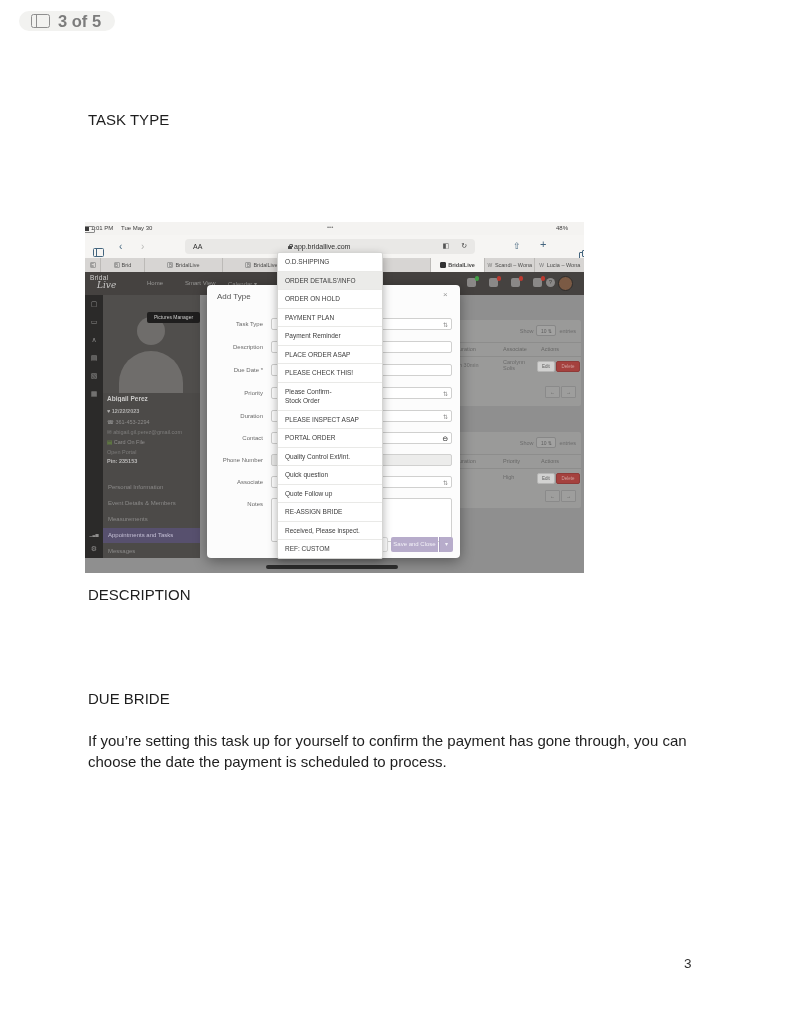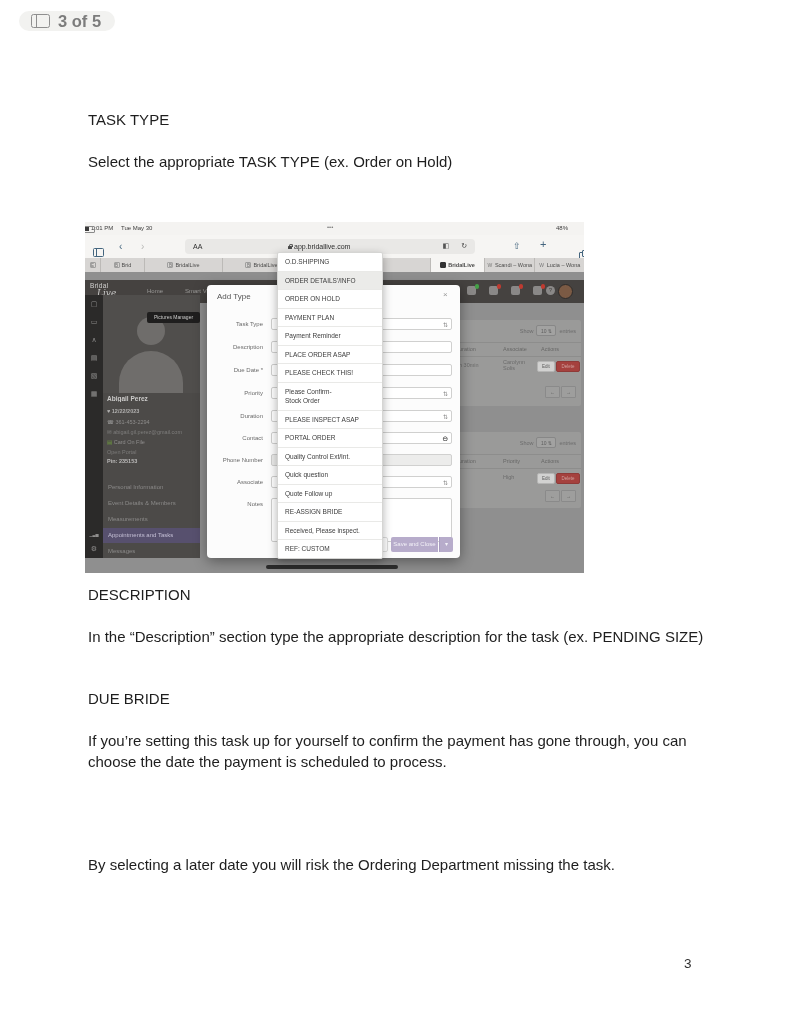--- a/index.html
+++ b/index.html
@@ -33,21 +33,21 @@
 
   .ss-tabs{position:absolute;left:0;top:36px;width:499px;height:14px;background:#d7d5d3;display:flex;}
   .tab{border-right:1px solid #bcbab7;font-size:5.5px;color:#4b4b4a;display:flex;align-items:center;justify-content:center;gap:2px;
        overflow:hidden;white-space:nowrap;box-sizing:border-box;height:14px;}
   .tab.active{background:#f6f5f3;font-weight:700;}
   .fav{width:6px;height:6px;border:1px solid #9f9f9e;border-radius:1px;font-size:4.5px;line-height:6px;text-align:center;color:#6f6f6e;flex:0 0 auto;box-sizing:border-box;}
   .fav.nw{border:none;font-size:5px;color:#787877;}
   .tab.active .fav{background:#333;border-color:#333;color:#333;}
 
   .ss-app{position:absolute;left:0;top:50px;width:499px;height:286px;background:#8f8f8f;overflow:hidden;}
-  .app-head{position:absolute;left:0;top:8px;width:499px;height:23px;background:#454240;}
+  .app-head{position:absolute;left:0;top:0;width:499px;height:23px;background:#454240;}
   .logo-a{position:absolute;left:5px;top:2px;font-size:6.5px;color:#d3d2d1;letter-spacing:0.3px;}
   .logo-b{position:absolute;left:12px;top:8px;font-family:"DejaVu Serif",serif;font-style:italic;font-size:9px;color:#c9c8c7;}
   .nav{position:absolute;top:8px;font-size:6px;color:#999896;}
   .blob{position:absolute;top:6px;width:9px;height:9px;background:#8a8887;border-radius:2px;}
   .bdg{position:absolute;right:-3px;top:-2px;width:4.5px;height:4.5px;border-radius:50%;}
   .helpc{position:absolute;top:6px;width:9px;height:9px;border-radius:50%;background:#8a8887;color:#454240;font-size:6px;line-height:9px;text-align:center;}
   .avatar{position:absolute;left:473px;top:4px;width:13px;height:13px;border-radius:50%;background:#7b5a44;border:1px solid #2e2c2b;}
 
   .rail{position:absolute;left:0;top:23px;width:18px;height:263px;background:#2b2a29;}
   .rico{position:absolute;left:0;width:18px;text-align:center;color:#8f8e8d;font-size:7px;}
@@ -104,26 +104,23 @@
 <body>
 
 <div class="page">
 
   <div class="badge">
     <span class="badge-icon"></span>
     <span>3 of 5</span>
   </div>
 
   <div class="h" style="top:111px">TASK TYPE</div>
-  <div class="p" style="top:152px">Select the appropriate TASK TYPE (ex. Order on Hold)</div>
   <div class="h" style="top:586px">DESCRIPTION</div>
-  <div class="p" style="top:627px">In the “Description” section type the appropriate description for the task (ex. PENDING SIZE)</div>
   <div class="h" style="top:690px">DUE BRIDE</div>
   <div class="p" style="top:731px">If you’re setting this task up for yourself to confirm the payment has gone through, you can choose the date the payment is scheduled to process.</div>
-  <div class="p" style="top:855px">By selecting a later date you will risk the Ordering Department missing the task.</div>
   <div class="pagenum">3</div>
 
   <div class="ss">
 
     <div class="ss-status">
       <span class="abs" style="left:6px;top:3px">1:01 PM</span>
       <span class="abs" style="left:36px;top:3px">Tue May 30</span>
       <span class="abs" style="left:242px;top:2px;color:#777">•••</span>
       <span class="abs" style="right:16px;top:3px">48%</span>
       <span class="batt abs" style="right:4px;top:3.5px"></span>

